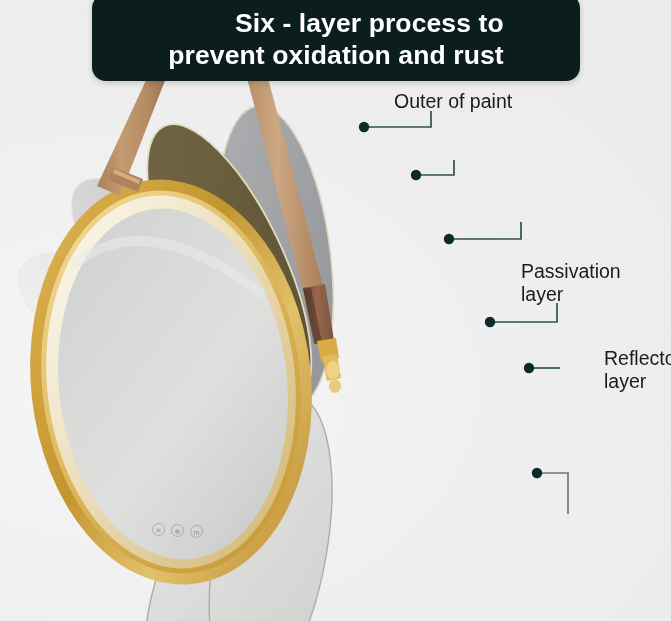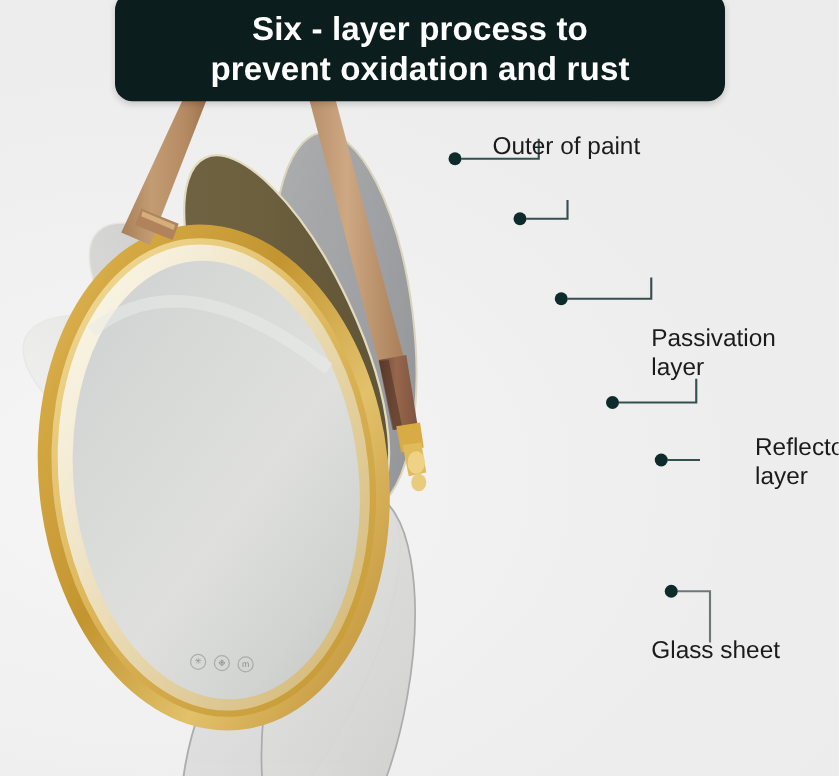--- a/index.html
+++ b/index.html
@@ -31,21 +31,21 @@
     border-radius: 14px;
     z-index: 60;
     box-shadow: 0 2px 6px rgba(0,0,0,0.18);
     display: flex; align-items: center; justify-content: center;
   }
   #title-text {
     color: #ffffff;
     font-weight: bold;
     font-size: 26.5px;
     line-height: 1.18;
-    text-align: center;
+    text-align: right;
     letter-spacing: .1px;
     padding-top: 4px;
     white-space: pre-line;
   }
 
   
   #fan {
     position: absolute;
     left: 0; top: 0;
     width: 671px; height: 621px;
@@ -280,31 +280,30 @@
         <path d="M 534 368 L 560 368" fill="none" stroke="#33504e" stroke-width="1.7"></path>
         <circle cx="529" cy="368" r="5.2" fill="#0d2b2b"></circle>
       </g>
 
       <g>
         <path d="M 542 473 L 568 473 L 568 514" fill="none" stroke="#6b7878" stroke-width="1.7"></path>
         <circle cx="537" cy="473" r="5.2" fill="#0d2b2b"></circle>
       </g>
     </svg>
 
-    <div class="callout-label" style="left:394px; top:90px;margin-top:16px;">Outer of paint</div>
+    <div class="callout-label" style="left:394px; top:90px;">Outer of paint</div>
 
 
 
     <div class="callout-label" style="left:521px; top:260px;">Passivation
 layer</div>
 
     <div class="callout-label" style="left:562px; top:347px;margin-left:42px;">Reflector
 layer</div>
 
-    <div class="callout-label" style="left:521px; top:509px;">Glass sheet</div>
   </div>
 
   <div id="title-banner">
     <div id="title-text">Six - layer process to
 prevent oxidation and rust</div>
   </div>
 
 </div>
 
 </body></html>

